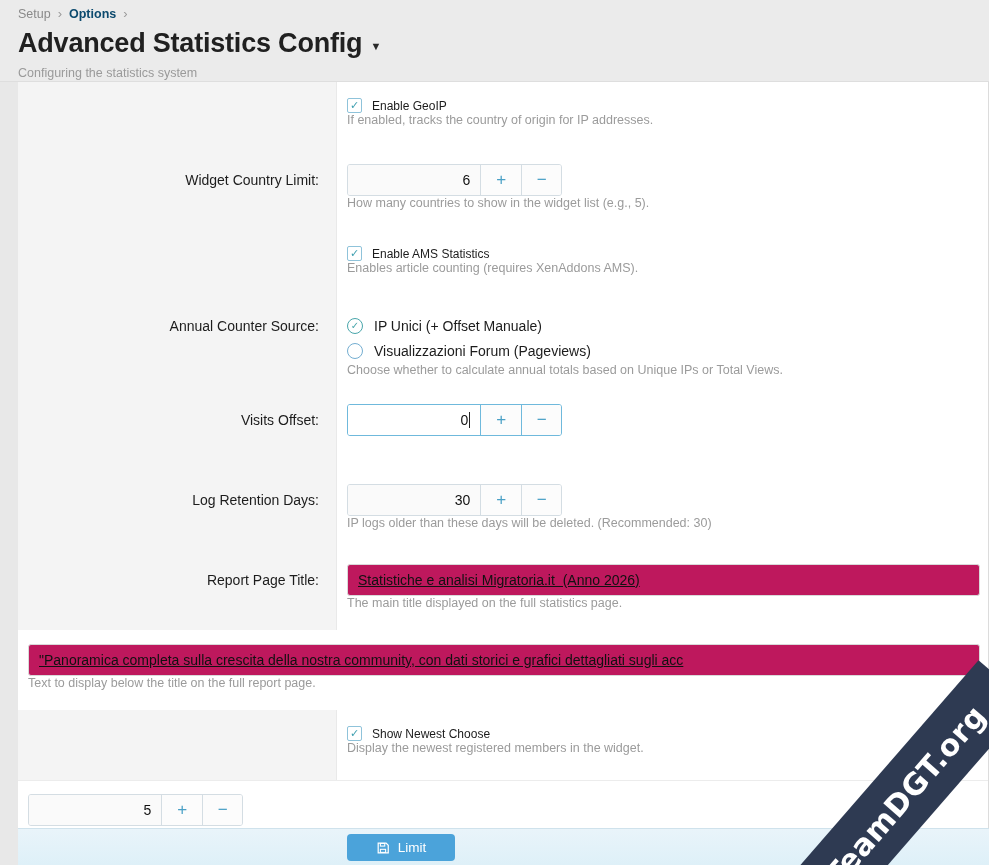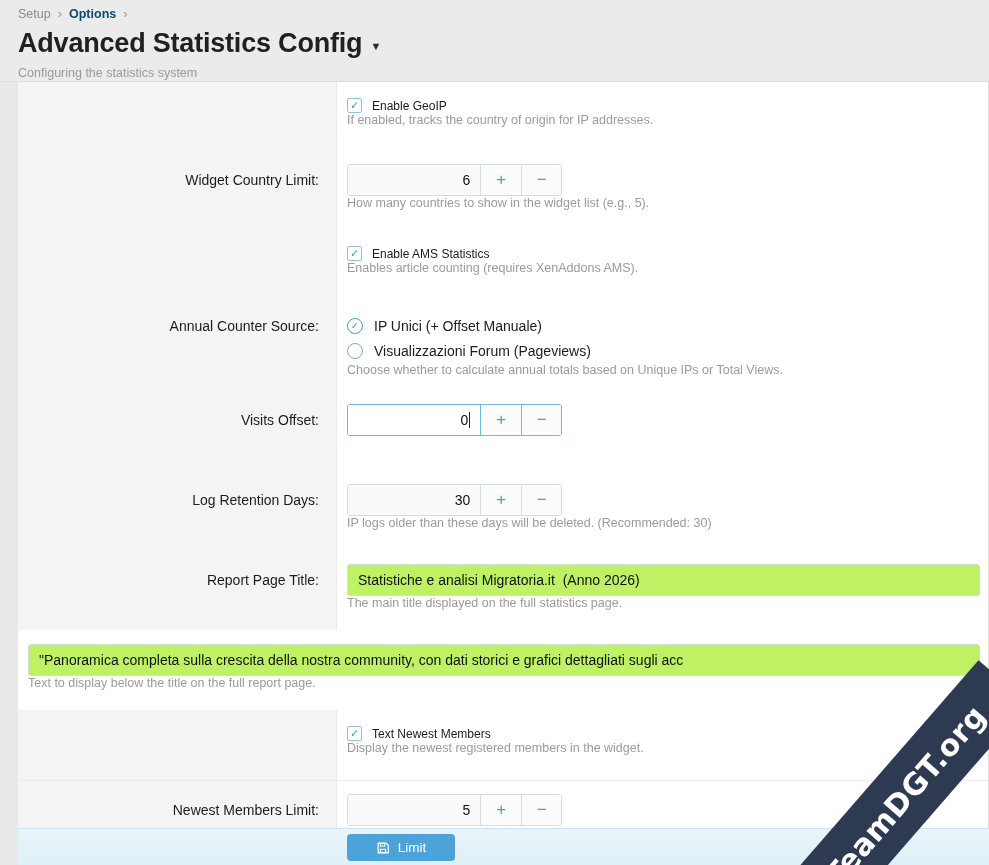--- a/index.html
+++ b/index.html
@@ -75,23 +75,23 @@
   .step-btn {
     border-left:1px solid #d4dde3; display:flex; align-items:center; justify-content:center;
     font-size:17px; color:#4aa0c6; background:#fcfcfc; cursor:pointer;
   }
   .step-btn.plus { width:41px; }
   .step-btn.minus { width:40px; }
   .num-group.focused .step-btn { border-left-color:#6fb9dc; }
 
   
   .text-input {
-    height:32px; border:1px solid #d9d9d9; border-radius:3px; background:#bef264;
+    height:32px; border:1px solid #d9d9d9; border-radius:3px; background:#be185d;
     display:flex; align-items:center; padding:0 10px; font-size:14px; color:#111;
-    white-space:pre; overflow:hidden; cursor:text;
+    white-space:pre; overflow:hidden; cursor:text;text-decoration:underline;
   }
 
   
   .r-check   { height:68px; }
   .r-check .cell-ctrl { padding-top:16px; }
   .r-num     { height:80px; }
   .r-num .cell-ctrl { padding-top:14px; }
   .r-num .cell-label, .r-text .cell-label { padding-top:21px; }
   .r-radio   { height:92px; }
   .r-radio .cell-ctrl { padding-top:15px; }
@@ -240,28 +240,27 @@
       <div class="text-input">"Panoramica completa sulla crescita della nostra community, con dati storici e grafici dettagliati sugli acc</div>
       <div class="hint">Text to display below the title on the full report page.</div>
     </div>
   </div>
 
   <div class="row r-check r-check8">
     <div class="cell-label"></div>
     <div class="cell-ctrl">
       <div class="check-line">
         <span class="checkbox">✓</span>
-        <span class="check-label">Text Newest Members</span>
+        <span class="check-label">Show Newest Choose</span>
       </div>
       <div class="hint">Display the newest registered members in the widget.</div>
     </div>
   </div>
 
   <div class="row r-last">
-    <div class="cell-label"><span>Newest Members Limit:</span></div>
     <div class="cell-ctrl">
       <div class="num-group">
         <div class="num-box">
             <span>5</span>
           </div>
         <div class="step-btn plus">+</div>
         <div class="step-btn minus">−</div>
       </div>
     </div>
   </div>

